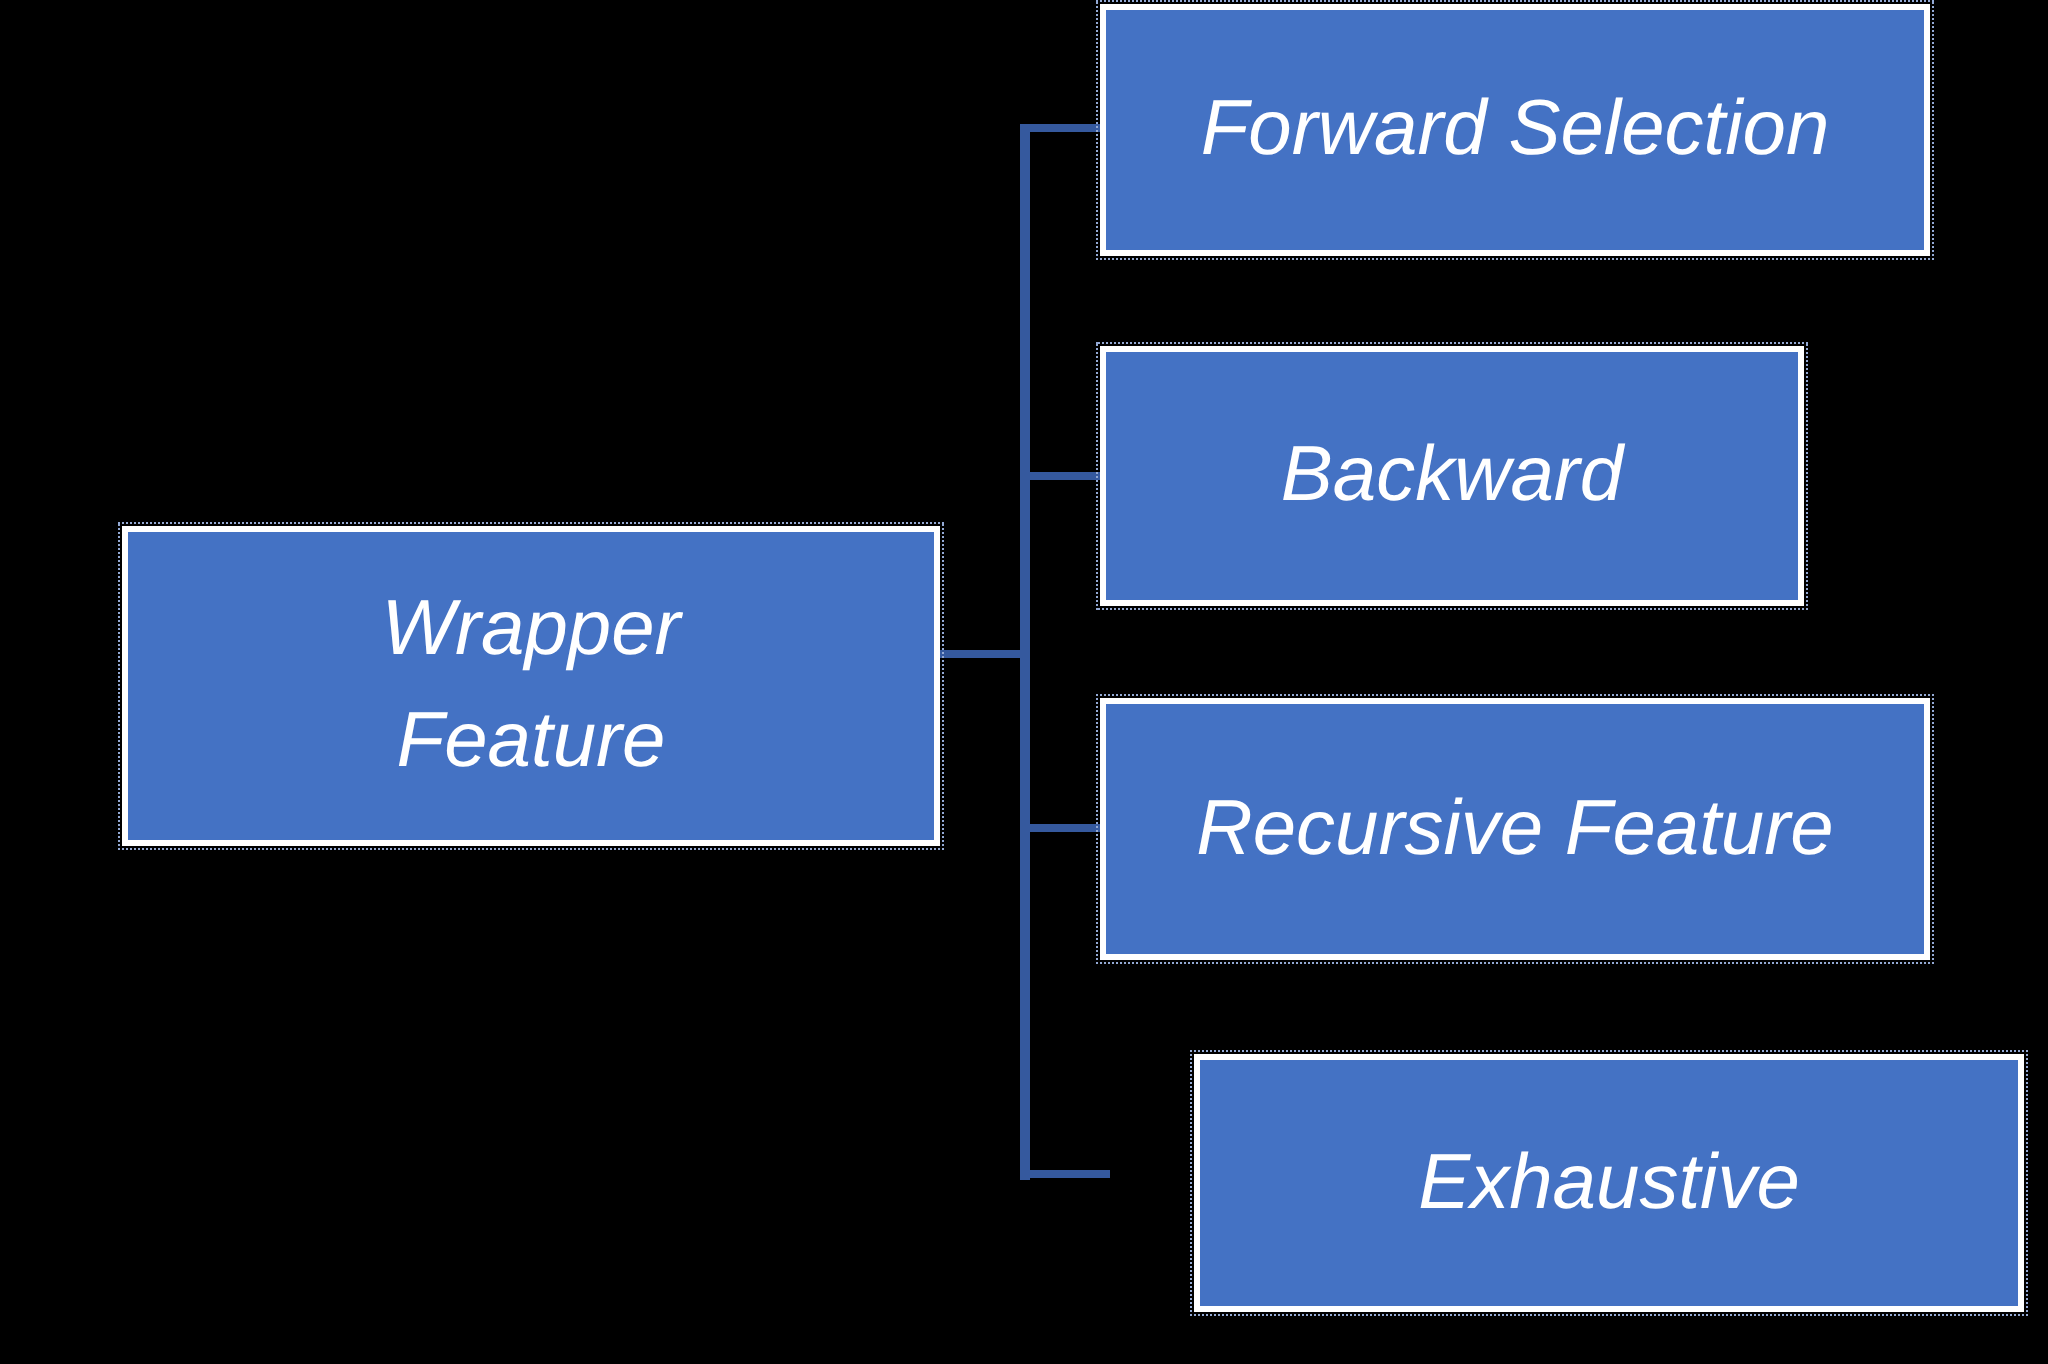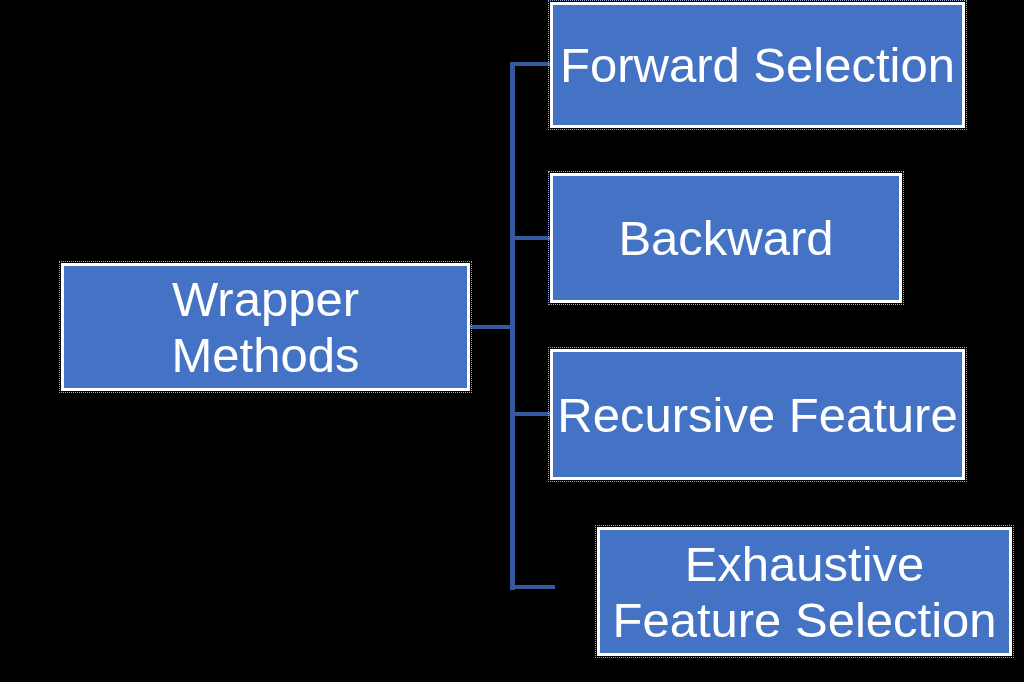--- a/index.html
+++ b/index.html
@@ -23,26 +23,27 @@
     box-sizing:border-box;
     background:var(--box-fill);
     border:3px solid var(--box-border);
     outline:1px dotted var(--marquee);
     outline-offset:1px;
     color:var(--text);
     display:flex;
     flex-direction:column;
     align-items:center;
     justify-content:center;
-    font-size:49px;
+    font-size:39px;
     line-height:56px;
     white-space:nowrap;
+    font-style:italic;
   }
   .node span{display:block;}
-  .root-node{left:61px;top:263px;width:409px;height:128px;}
+  .root-node{left:61px;top:263px;width:409px;height:160px;}
   .child-1{left:550px;top:2px;width:415px;height:126px;}
   .child-2{left:550px;top:173px;width:352px;height:130px;}
   .child-3{left:550px;top:349px;width:415px;height:131px;}
   .child-4{left:550px;top:527px;width:415px;height:129px;margin-left:47px;}
   .connector{position:absolute;background:var(--connector);}
   .trunk{left:510px;top:62px;width:5px;height:528px;}
   .stub{height:4px;}
   .stub-root{left:468px;top:325px;width:47px;}
   .stub-1{left:510px;top:62px;width:45px;}
   .stub-2{left:510px;top:236px;width:45px;}
@@ -56,33 +57,32 @@
 
   <div class="connector trunk"></div>
   <div class="connector stub stub-root"></div>
   <div class="connector stub stub-1"></div>
   <div class="connector stub stub-2"></div>
   <div class="connector stub stub-3"></div>
   <div class="connector stub stub-4"></div>
 
   <div class="node root-node">
     <span>Wrapper</span>
-    <span>Methods</span>
+    <span>Feature</span>
   </div>
 
   <div class="node child-1">
     <span>Forward Selection</span>
   </div>
 
   <div class="node child-2">
     <span>Backward</span>
   </div>
 
   <div class="node child-3">
     <span>Recursive Feature</span>
   </div>
 
   <div class="node child-4">
     <span>Exhaustive</span>
-    <span>Feature Selection</span>
   </div>
 
 </div>
 
 </body></html>

